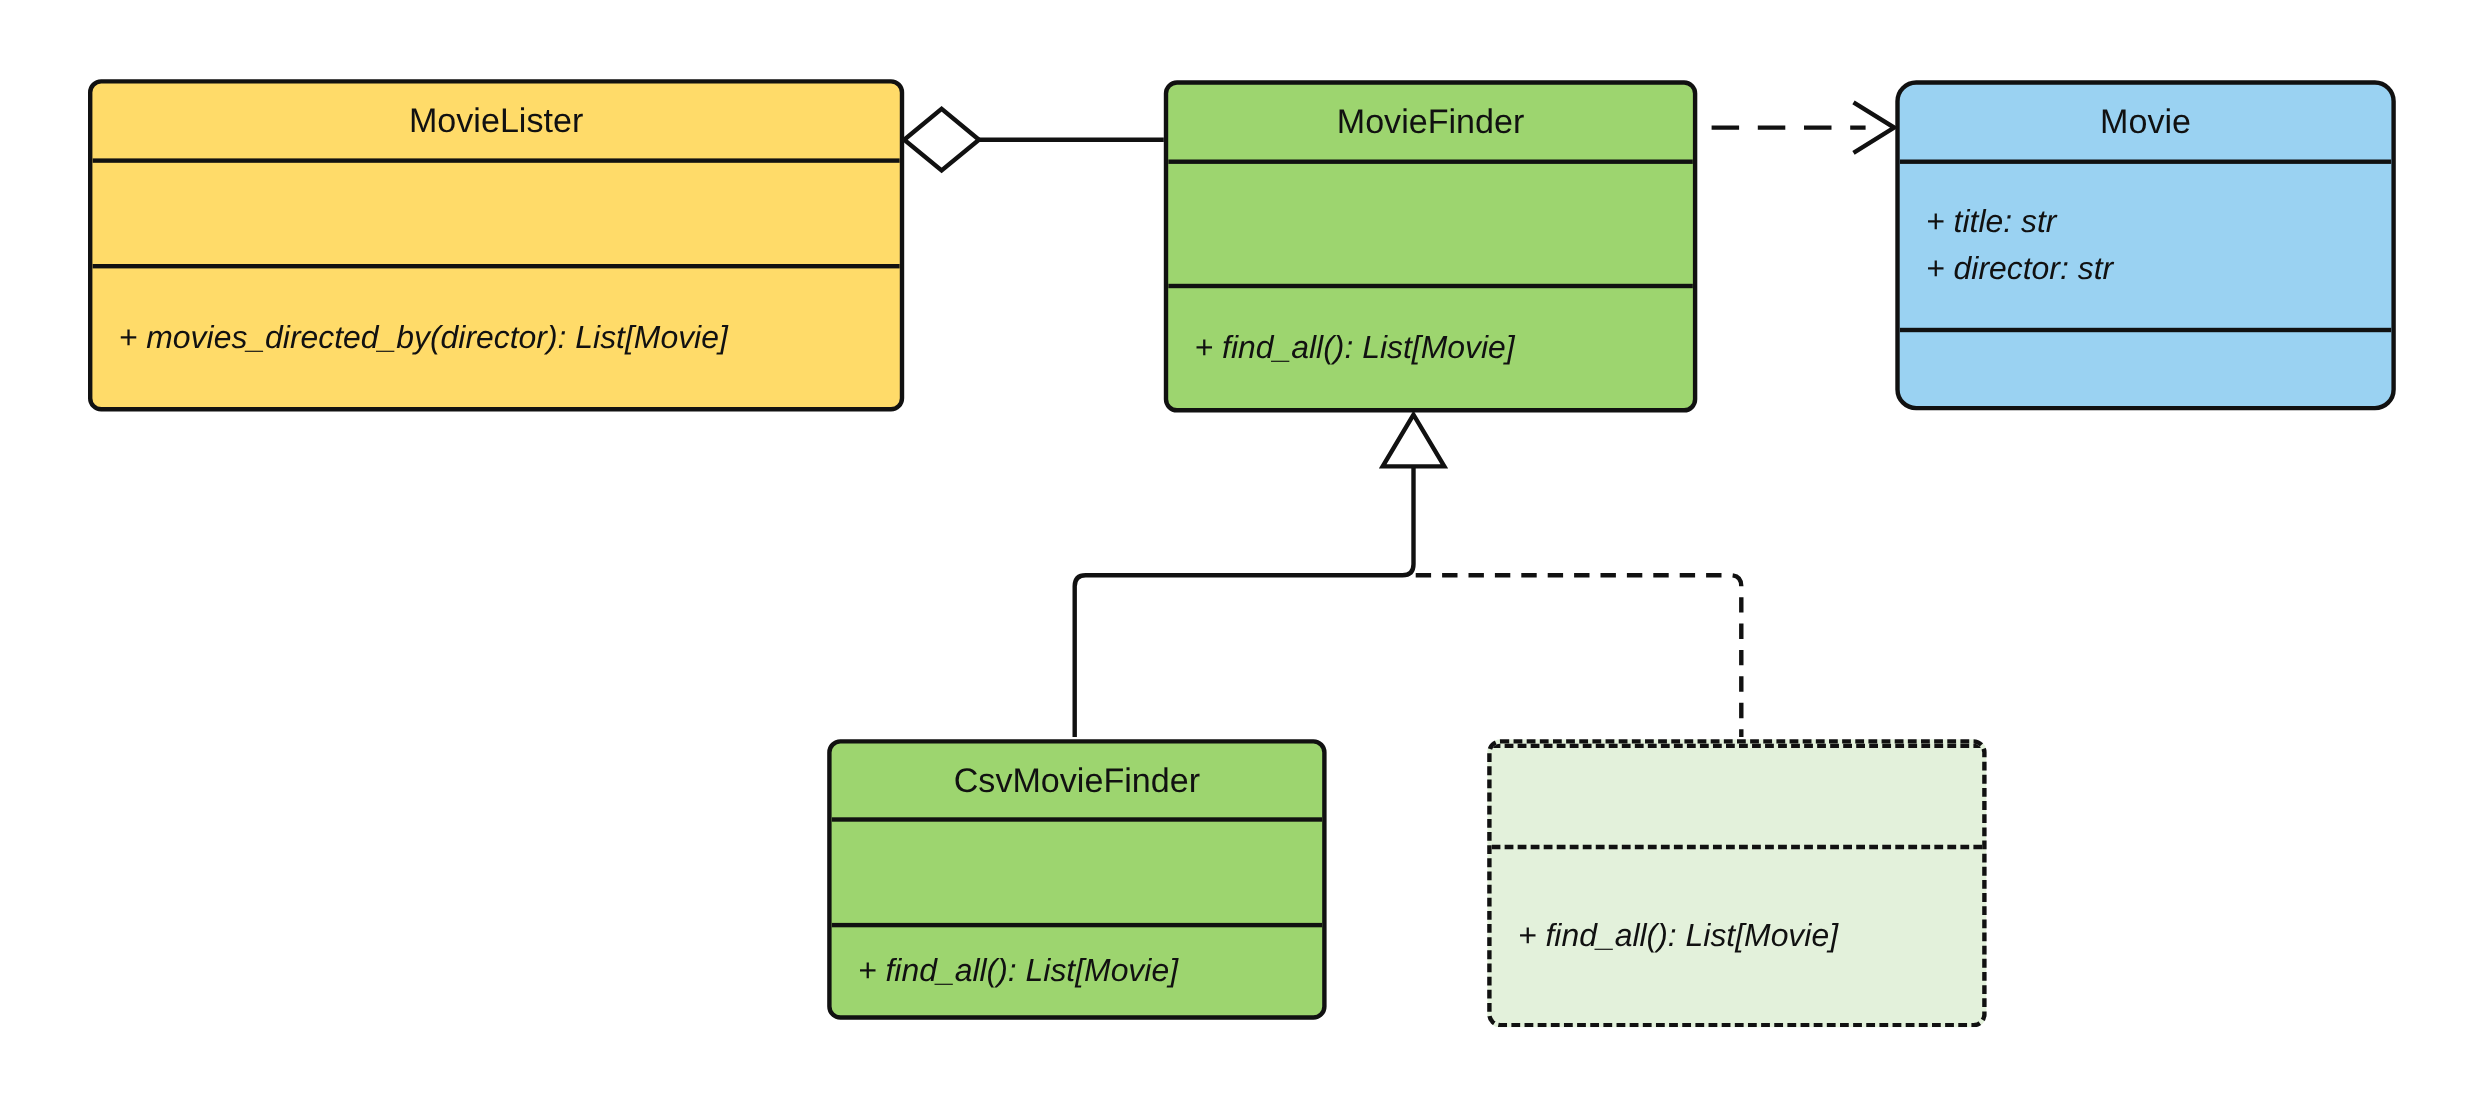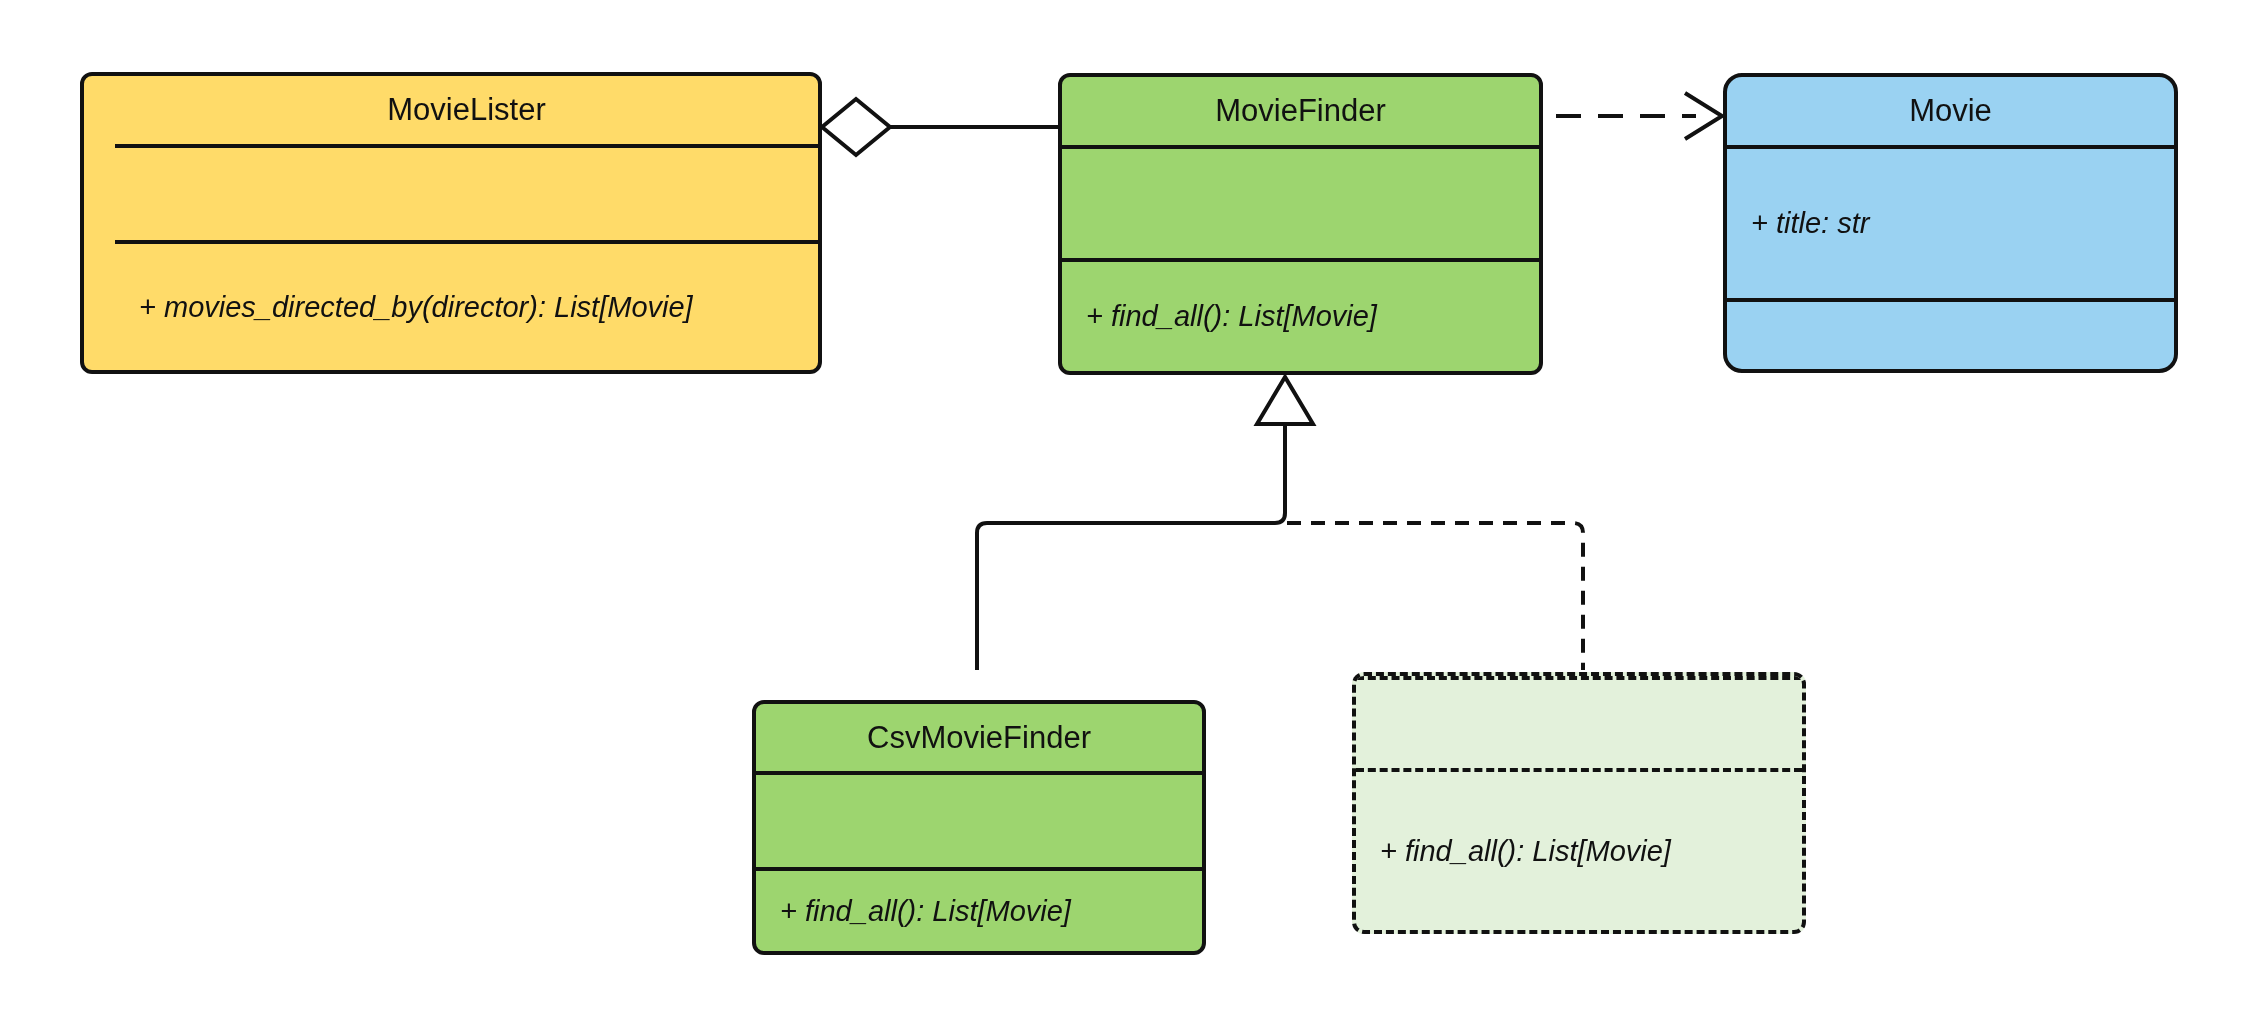--- a/index.html
+++ b/index.html
@@ -69,45 +69,46 @@
       <polyline class="wire" points="1685,93 1722,116 1685,139"></polyline>
     </g>
 
     <g>
       <path class="wire" d="M1285 424 V513 Q1285 523 1275 523 H987 Q977 523 977 533 V670"></path>
       <path class="wire" d="M1287 523 H1573 Q1583 523 1583 533 V670" stroke-dasharray="14 10"></path>
       <polygon class="marker" points="1285,377 1257,424 1313,424"></polygon>
     </g>
   </svg>
 
-  <div class="uml-class fill-lister" style="left:80px; top:72px; width:742px; height:302px;padding-left:31px;">
+  <div class="uml-class fill-lister" style="left:80px; top:72px; width:742px; height:302px;">
     <div class="uml-title" style="height:68px;">MovieLister</div>
     <div class="uml-section" style="height:96px;"></div>
     <div class="uml-section" style="flex:1;">
       <div class="uml-member">+ movies_directed_by(director): List[Movie]</div>
     </div>
   </div>
 
   <div class="uml-class fill-finder" style="left:1058px; top:73px; width:485px; height:302px;">
     <div class="uml-title" style="height:68px;">MovieFinder</div>
     <div class="uml-section" style="height:113px;"></div>
     <div class="uml-section" style="flex:1;">
       <div class="uml-member">+ find_all(): List[Movie]</div>
     </div>
   </div>
 
   <div class="uml-class fill-movie" style="left:1723px; top:73px; width:455px; height:300px;border-radius:19px;">
     <div class="uml-title" style="height:68px;">Movie</div>
     <div class="uml-section" style="height:153px;">
       <div class="uml-member">+ title: str</div>
+      <div class="uml-member">+ director: str</div>
     </div>
     <div class="uml-section" style="flex:1;"></div>
   </div>
 
-  <div class="uml-class fill-finder" style="left:752px; top:672px; width:454px; height:255px;margin-top:28px;">
+  <div class="uml-class fill-finder" style="left:752px; top:672px; width:454px; height:255px;">
     <div class="uml-title" style="height:67px;">CsvMovieFinder</div>
     <div class="uml-section" style="height:96px;"></div>
     <div class="uml-section" style="flex:1;">
       <div class="uml-member">+ find_all(): List[Movie]</div>
     </div>
   </div>
 
   <div class="uml-class fill-sqlite dashed" style="left:1352px; top:672px; width:454px; height:262px;">
     <div class="uml-section" style="height:92px;"></div>
     <div class="uml-section" style="flex:1;">

